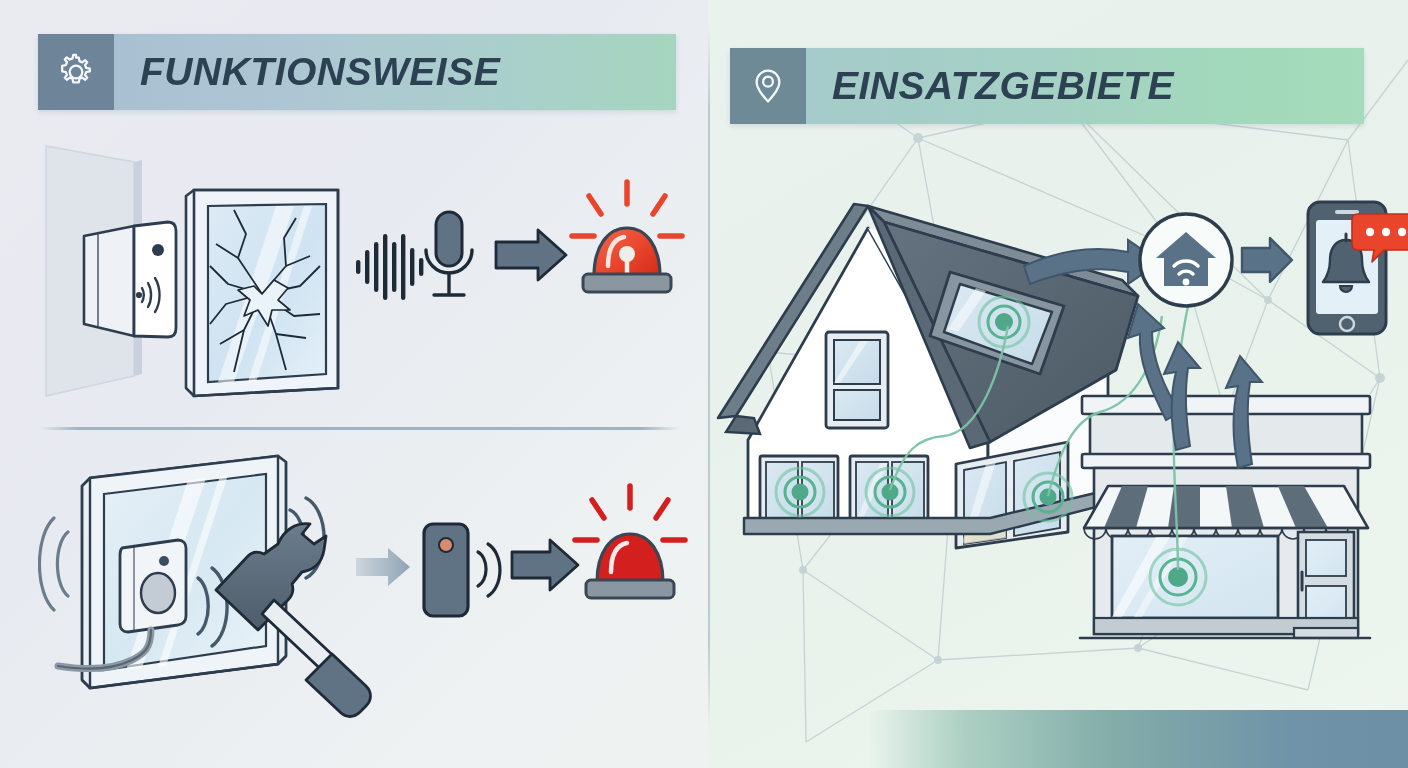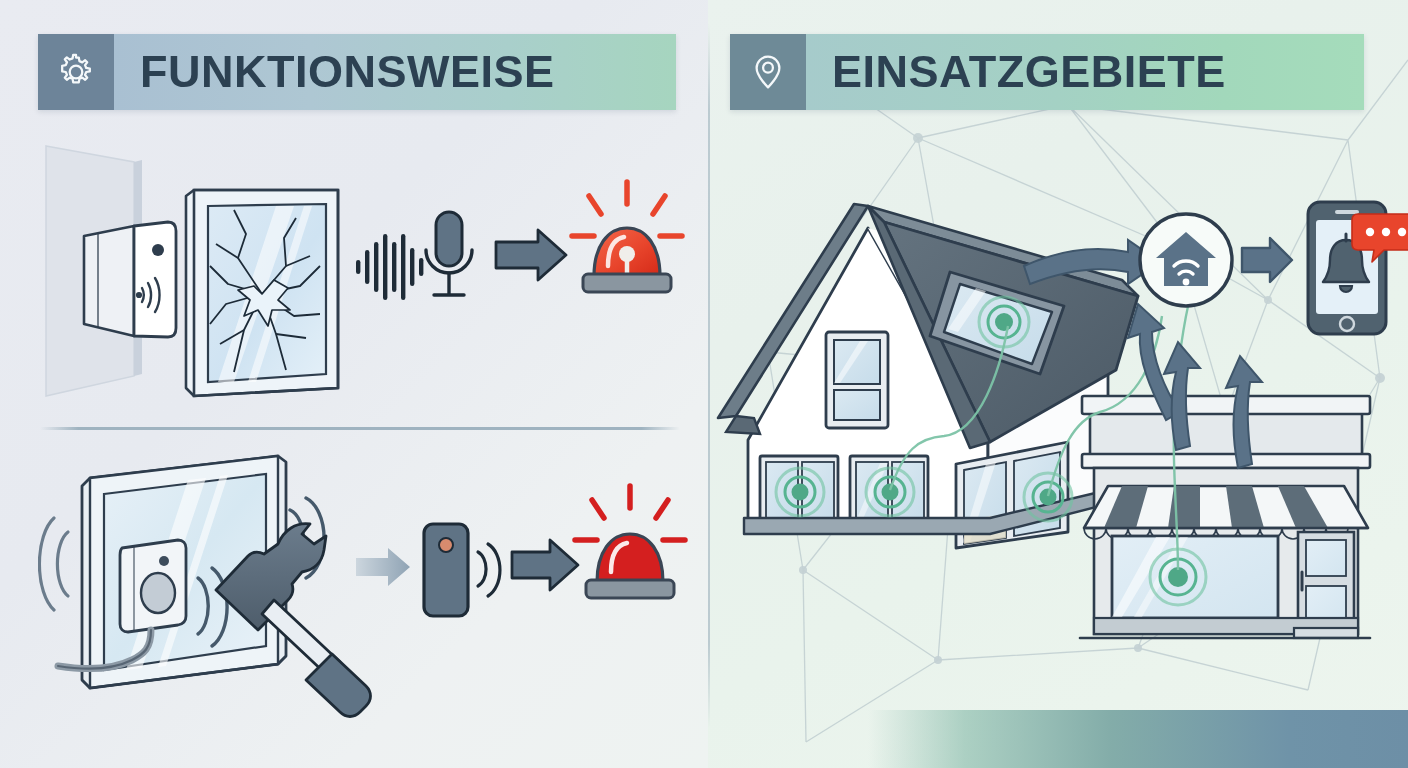--- a/index.html
+++ b/index.html
@@ -27,34 +27,34 @@
   .divider-h{
     position:absolute;left:40px;top:427px;width:640px;height:3px;
     background:linear-gradient(to right,rgba(150,170,185,0) 0%,#9fb3c0 6%,#9fb3c0 94%,rgba(150,170,185,0) 100%);
     border-radius:2px;
   }
 
   
   .hdr{position:absolute;height:76px;display:flex;align-items:stretch;
        box-shadow:0 2px 5px rgba(60,80,100,.14);}
   .hdr-left{left:38px;top:34px;width:638px;}
-  .hdr-right{left:730px;top:34px;width:634px;}
+  .hdr-right{left:730px;top:48px;width:634px;}
   .hdr-badge{
     width:76px;flex:0 0 76px;background:#6d8499;
     display:flex;align-items:center;justify-content:center;
   }
   .hdr-right .hdr-badge{background:#6e8a97;}
   .hdr-bar{
     flex:1 1 auto;display:flex;align-items:center;padding-left:26px;
   }
   .hdr-left .hdr-bar{background:linear-gradient(to right,#a9c0d2 0%,#aec7d3 35%,#a9cfcb 70%,#a6d5bf 100%);}
   .hdr-right .hdr-bar{background:linear-gradient(to right,#a6cbcb 0%,#a4d1c4 45%,#a2d8bb 75%,#a5dcbb 100%);}
   .hdr-title{
-    font-size:45px;font-weight:bold;color:#2c4152;letter-spacing:.5px;
-    font-family:"Liberation Sans","DejaVu Sans",sans-serif;white-space:nowrap;
+    font-size:39px;font-weight:bold;color:#2c4152;letter-spacing:.5px;
+    font-family:"Liberation Sans","DejaVu Sans",sans-serif;white-space:nowrap;font-style:italic;
   }
 
   
   .wm-bar{
     position:absolute;right:0;bottom:0;width:540px;height:58px;
     background:linear-gradient(to right,rgba(126,186,162,0) 0%,rgba(120,178,160,.55) 18%,rgba(113,160,157,.85) 45%,#6f93a8 78%,#6d8fa6 100%);
   }
   .wm-text{
     position:absolute;right:26px;bottom:14px;
     font-size:25px;color:#f2f7f8;letter-spacing:.2px;

